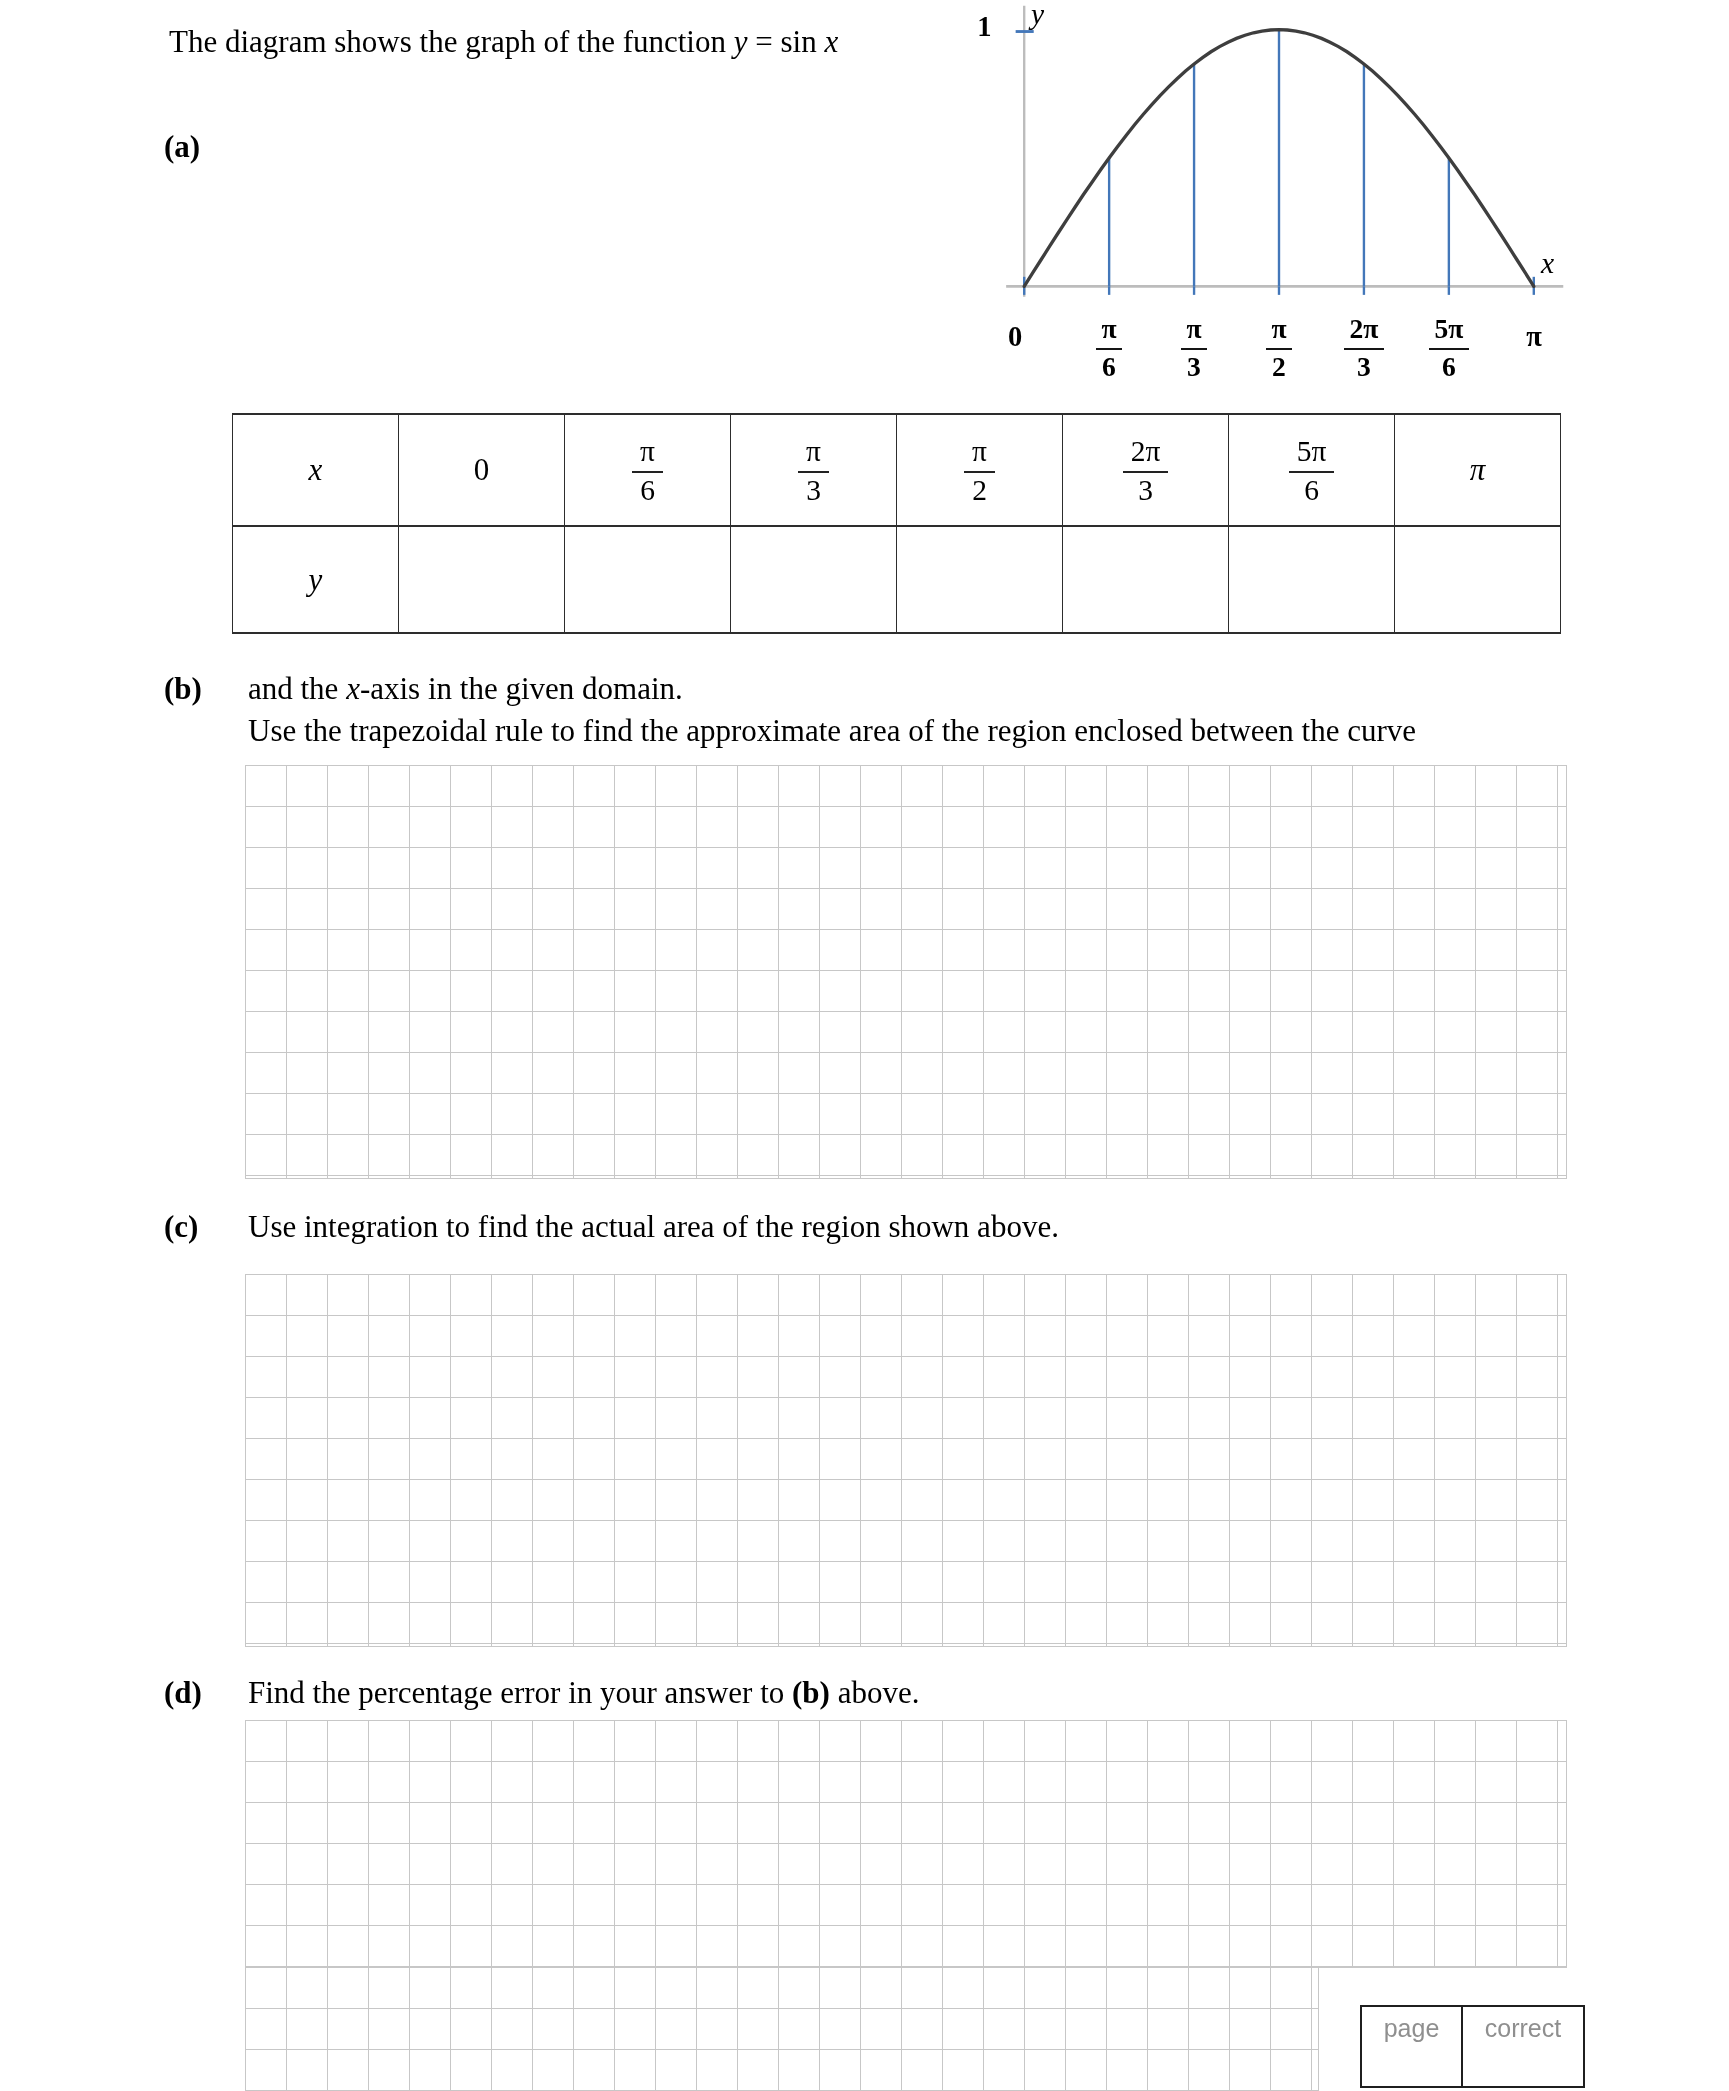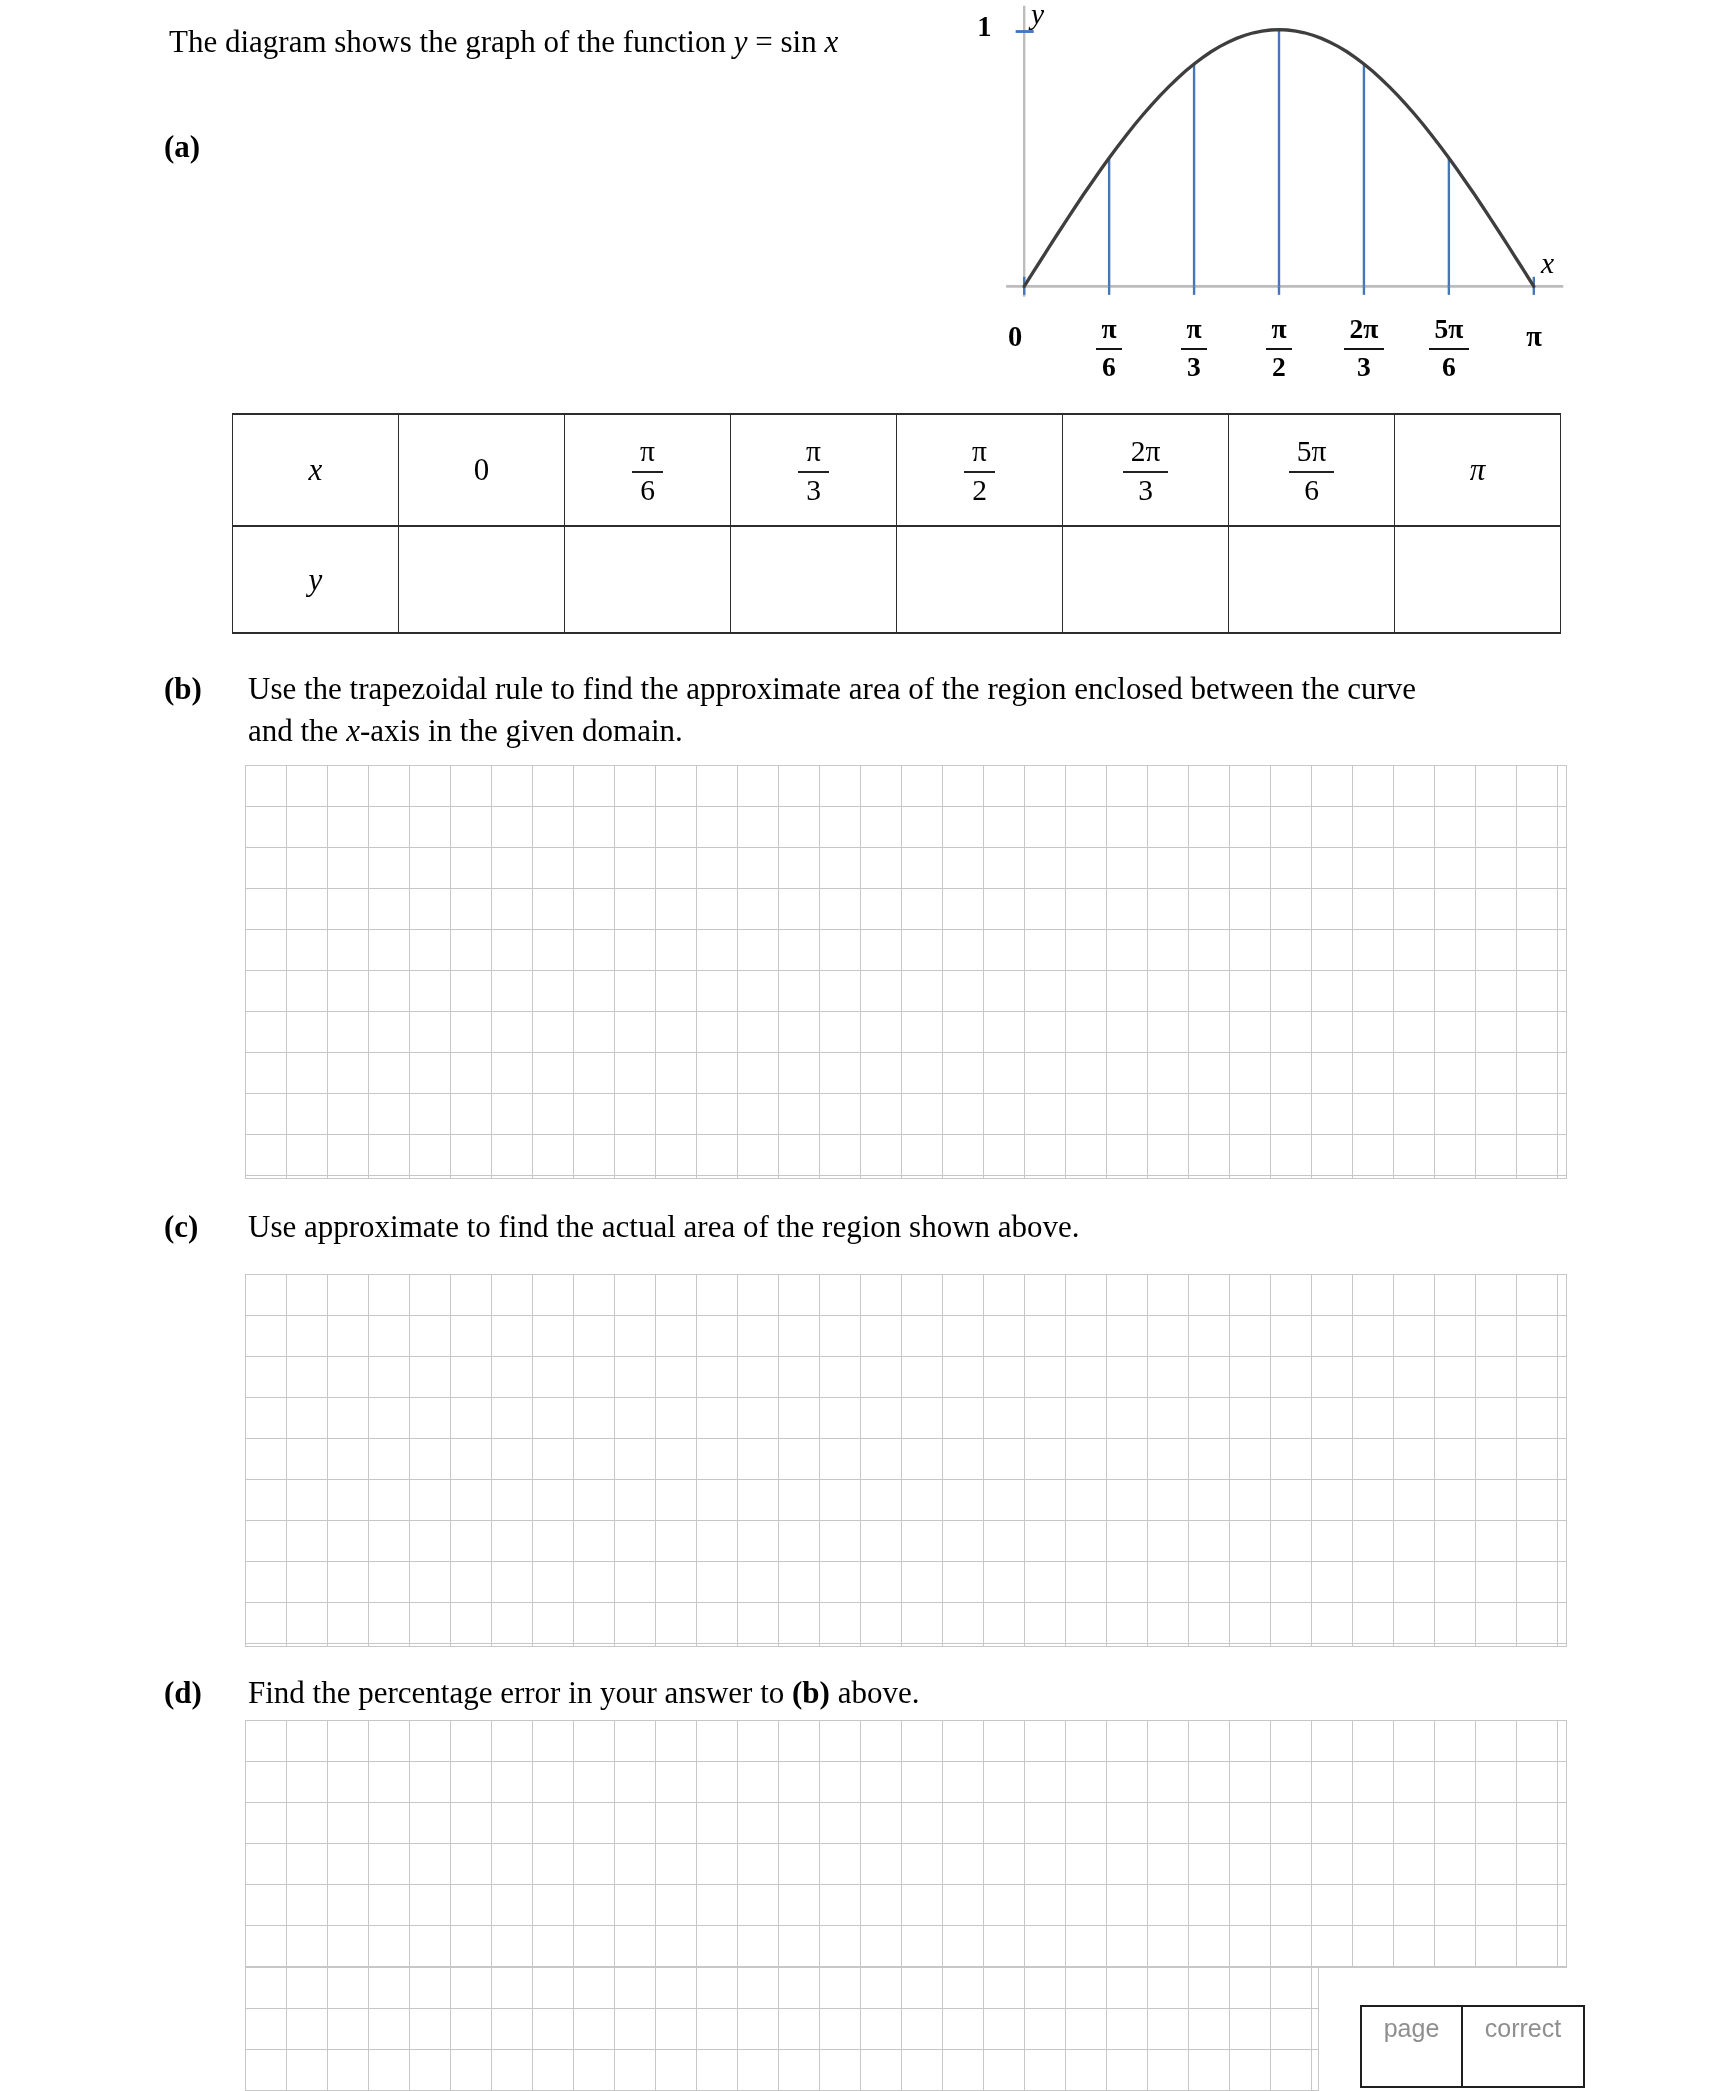--- a/index.html
+++ b/index.html
@@ -158,29 +158,29 @@
       <td><span></span></td>
       <td><span></span></td>
       <td><span></span></td>
     </tr>
   </tbody>
     </table>
 
   <div class="abs text part" style="left:164px;top:668px">
     <span class="marker">(b)</span>
     <div>
+      <div><span>and the </span><span class="it">x</span><span>-axis in the given domain.</span></div>
       <div>Use the trapezoidal rule to find the approximate area of the region enclosed between the curve</div>
-      <div><span>and the </span><span class="it">x</span><span>-axis in the given domain.</span></div>
     </div>
   </div>
   <div class="abs grid closed" style="left:245px;top:765px;width:1321px;height:413px"></div>
 
   <div class="abs text part" style="left:164px;top:1206px">
     <span class="marker">(c)</span>
-    <div>Use approximate to find the actual area of the region shown above.</div>
+    <div>Use integration to find the actual area of the region shown above.</div>
   </div>
   <div class="abs grid closed" style="left:245px;top:1274px;width:1321px;height:372px"></div>
 
   <div class="abs text part" style="left:164px;top:1672px">
     <span class="marker">(d)</span>
     <div><span>Find the percentage error in your answer to </span><span class="bold">(b)</span><span> above.</span></div>
   </div>
   <div class="abs grid closed" style="left:245px;top:1720px;width:1321px;height:247px"></div>
   <div class="abs grid" style="left:245px;top:1967px;width:1073px;height:125px"></div>
 

